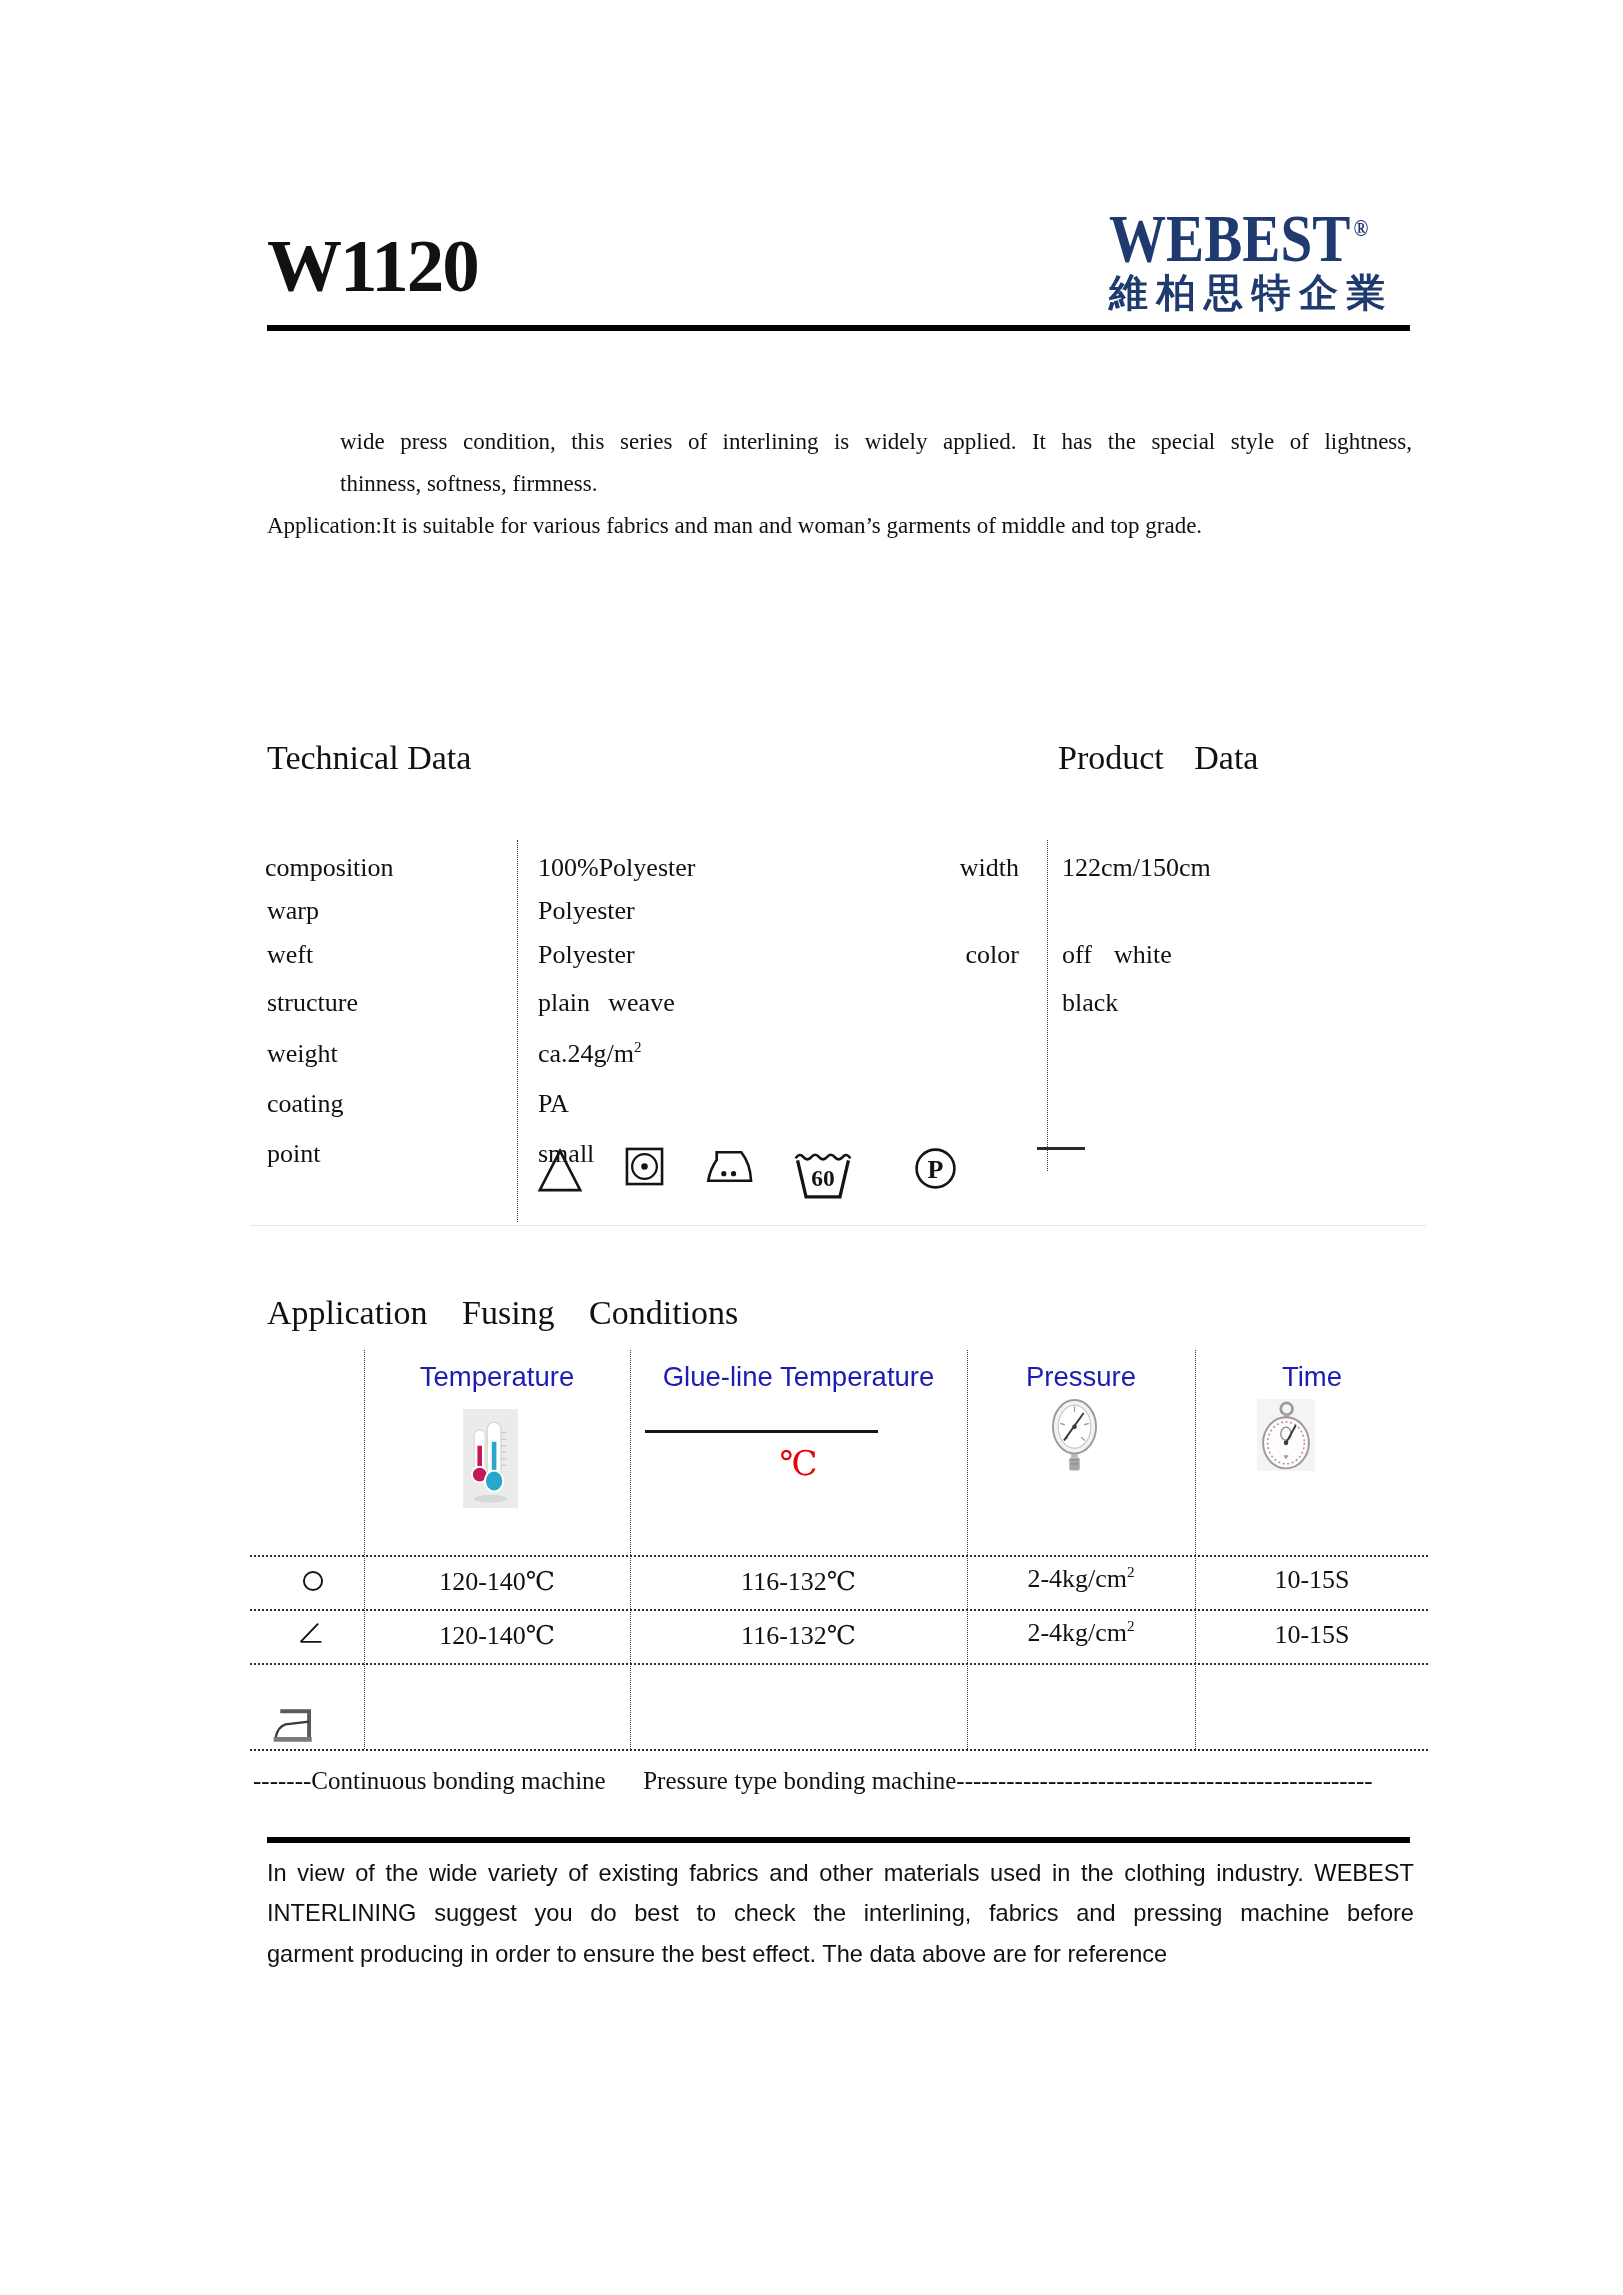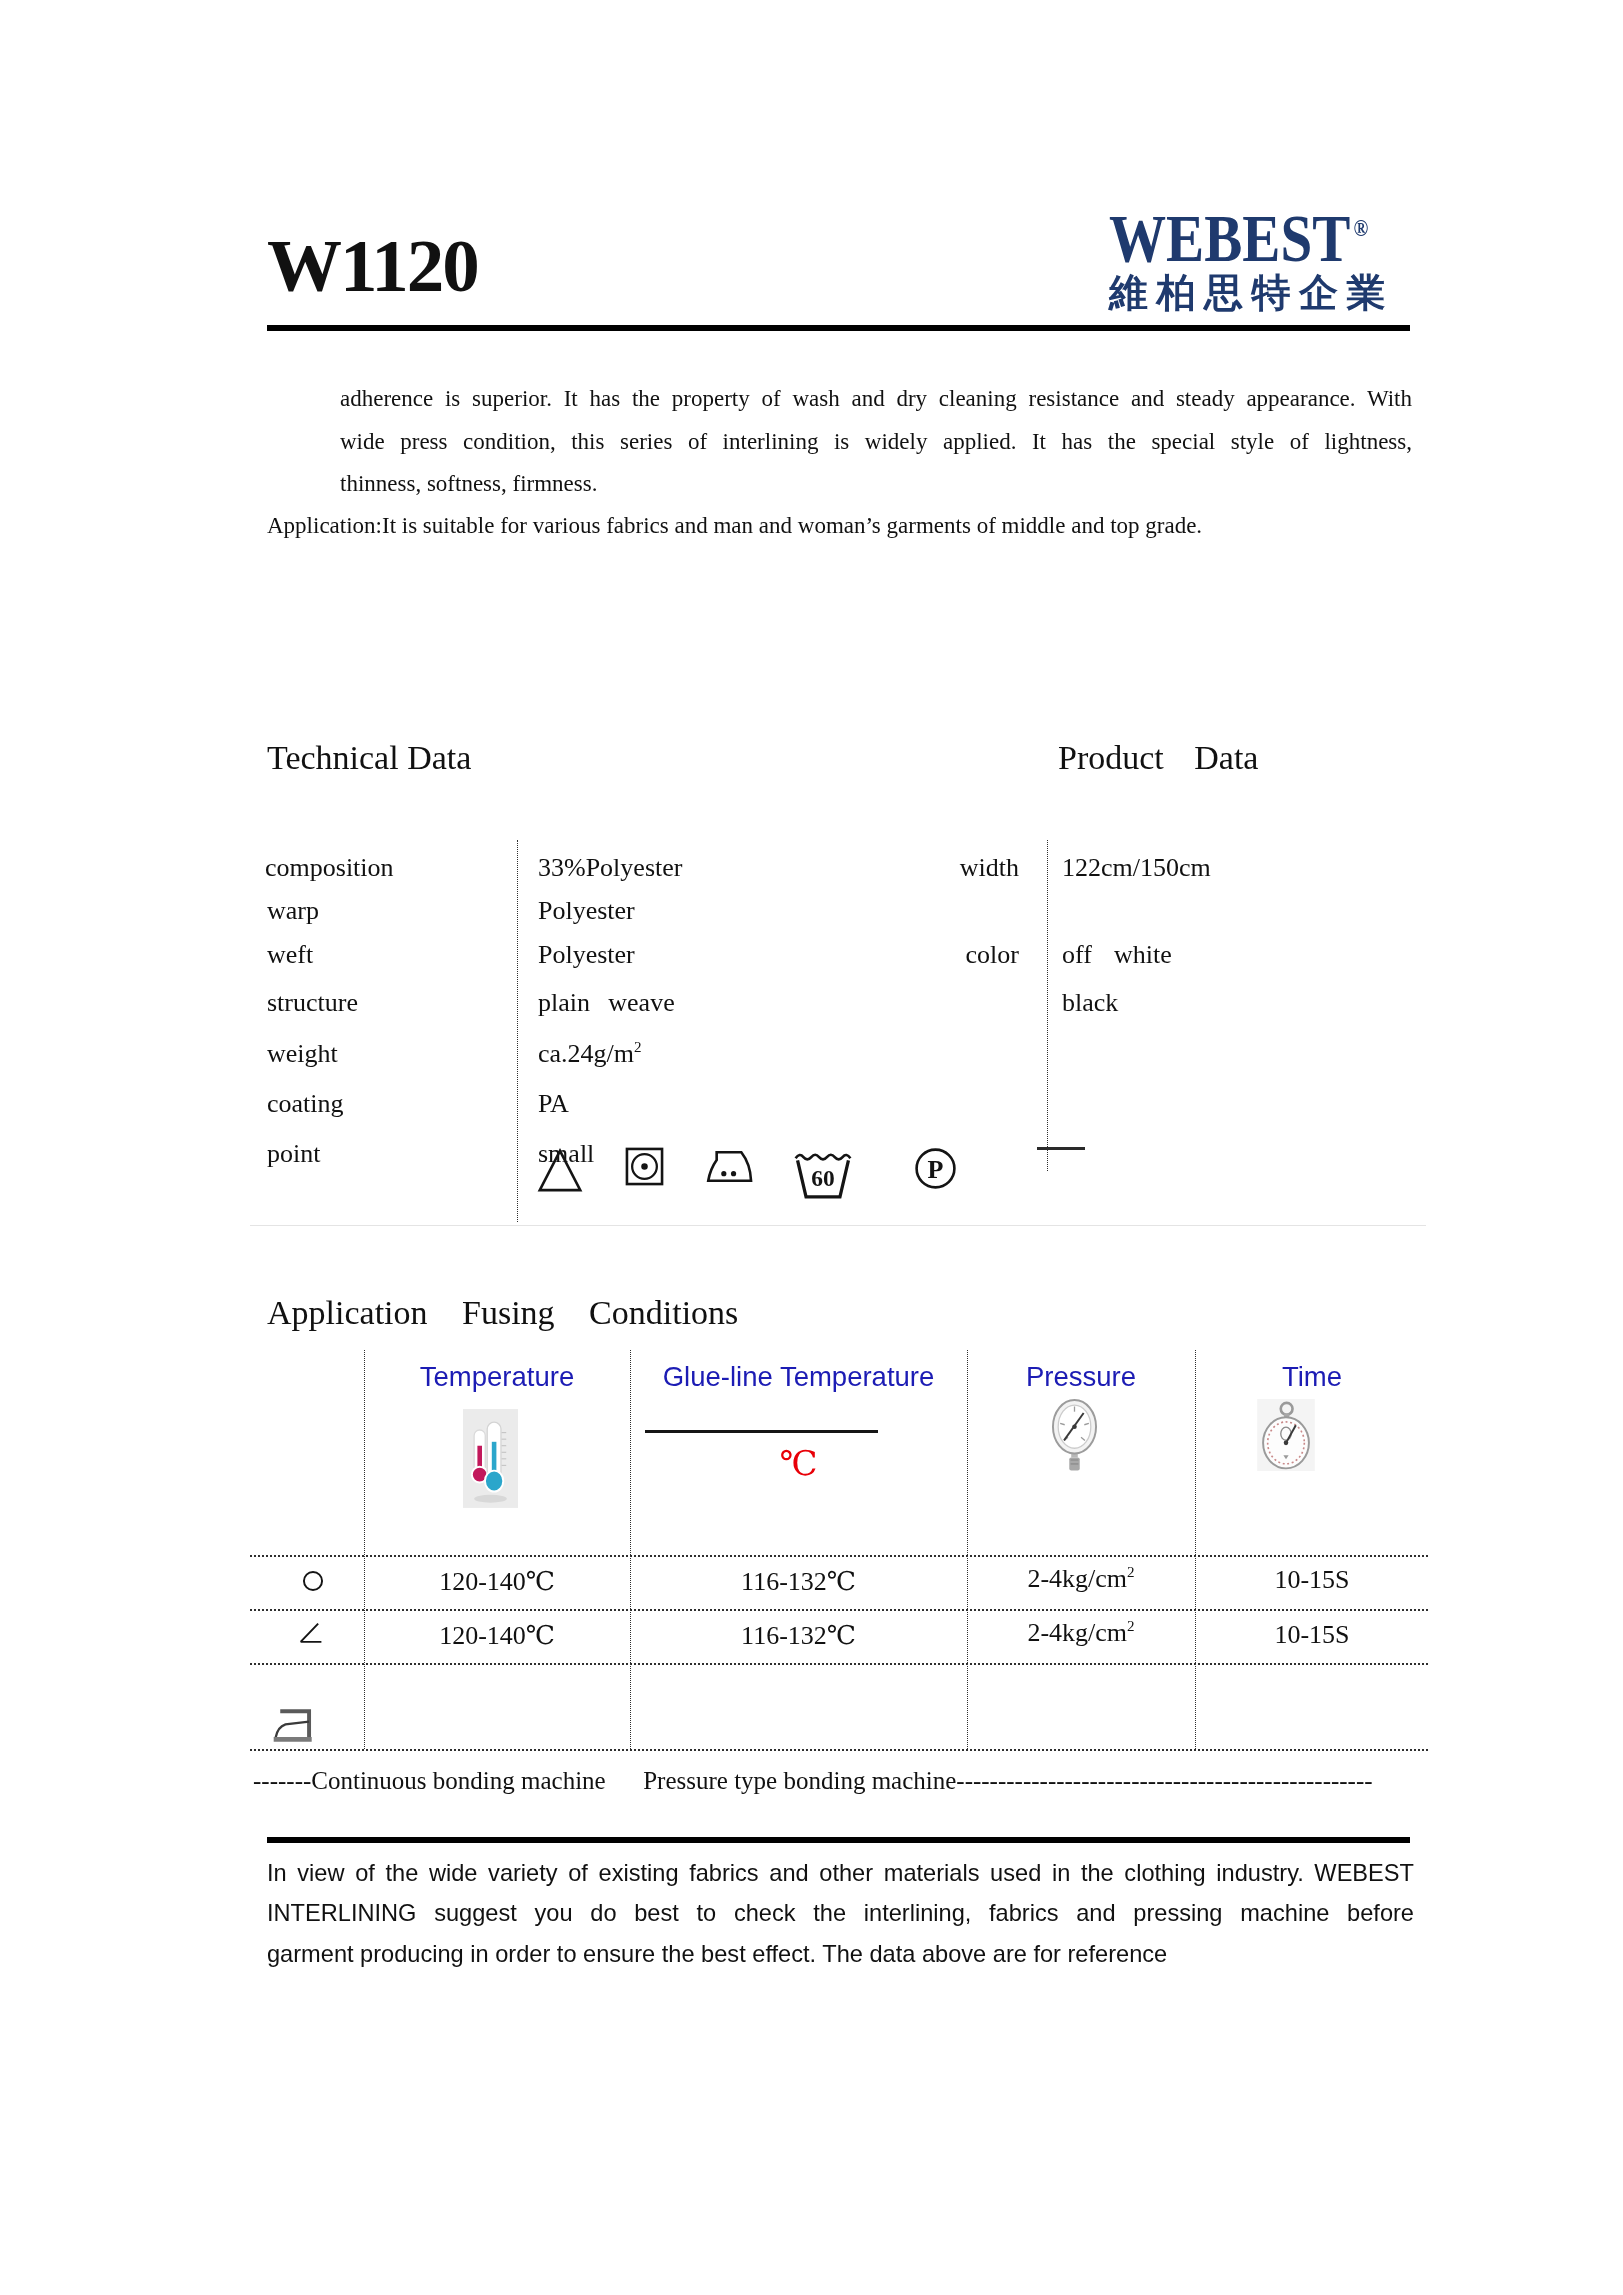--- a/index.html
+++ b/index.html
@@ -48,32 +48,31 @@
 
   <div class="abs code" style="left:267px;top:228px;">W1120</div>
 
   <div class="abs" style="left:1109px;top:196px;">
     <div class="logo-en"><span>WEBEST</span><span class="reg">®</span></div>
     <div class="logo-cn" style="margin-top:1.3px;">維柏思特企業</div>
   </div>
 
   <div class="abs hrule" style="left:267px;top:325px;width:1143px;height:5.9px;"></div>
 
-  <div class="abs serif t35 just" style="left:340px;top:384px;width:1072px;">adherence is superior. It has the property of wash and dry cleaning resistance and steady appearance. With</div>
   <div class="abs serif t35 just" style="left:340px;top:427px;width:1072px;">wide press condition, this series of interlining is widely applied. It has the special style of lightness,</div>
   <div class="abs serif t35 nowrap" style="left:340px;top:469px;">thinness, softness, firmness.</div>
   <div class="abs serif t35 nowrap" style="left:267px;top:511px;">Application:It is suitable for various fabrics and man and woman’s garments of middle and top grade.</div>
 
   <div class="abs serif h1" style="left:267px;top:737px;">Technical Data</div>
   <div class="abs serif h1 ws-prod" style="left:1058px;top:737px;">Product Data</div>
 
   <div class="abs vdot" style="left:517px;top:840px;height:382px;"></div>
 
   <div class="abs serif t40" style="left:265px;top:852px;">composition</div>
-  <div class="abs serif t40" style="left:538px;top:852px;">33%Polyester</div>
+  <div class="abs serif t40" style="left:538px;top:852px;">100%Polyester</div>
 
   <div class="abs serif t40" style="left:267px;top:895px;">warp</div>
   <div class="abs serif t40" style="left:538px;top:895px;">Polyester</div>
 
   <div class="abs serif t40" style="left:267px;top:939px;">weft</div>
   <div class="abs serif t40" style="left:538px;top:939px;">Polyester</div>
 
   <div class="abs serif t40" style="left:267px;top:987px;">structure</div>
   <div class="abs serif t40 ws-plain" style="left:538px;top:987px;">plain weave</div>
 

